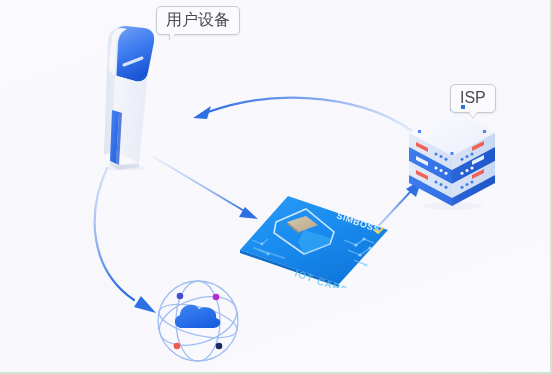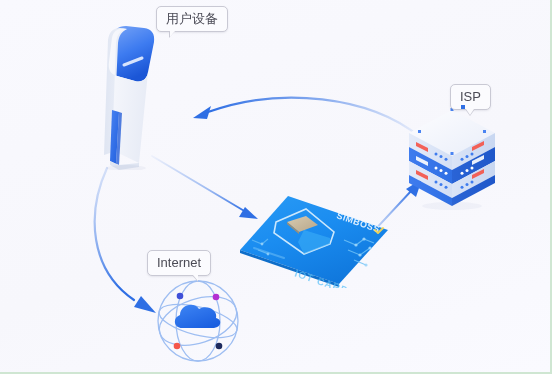--- a/index.html
+++ b/index.html
@@ -34,21 +34,21 @@
     position: absolute;
   }
 
   
   .bubble {
     position: absolute;
     background: #fbfbfe;
     border: 1px solid #c9c9d4;
     border-radius: 5px;
     color: #4a4a55;
-    font-size: 13px;
+    font-size: 16px;
     line-height: 1;
     padding: 5px 9px 6px 9px;
     white-space: nowrap;
     box-shadow: 0 1px 2px rgba(60,60,90,.10);
     z-index: 30;
   }
   .bubble::after,
   .bubble::before {
     content: "";
     position: absolute;
@@ -366,17 +366,14 @@
 
       <path d="M 34 56 C 26 56, 24 46, 32 43 C 32 33, 46 29, 51 37
                C 59 32, 70 38, 68 46 C 74 47, 74 55, 66 56 Z" fill="url(#cloudG)"></path>
 
       <circle cx="32" cy="24" r="3.3" fill="#3f4fd8"></circle>
       <circle cx="68" cy="25" r="3.3" fill="#b32fd1"></circle>
       <circle cx="29" cy="74" r="3.3" fill="#f4564a"></circle>
       <circle cx="71" cy="74" r="3.3" fill="#1d2a5e"></circle>
     </svg>
   </div>
-  <div class="bubble tail-dr" style="left:147px; top:250px;">
-    <span>Internet</span>
-  </div>
 
 </div>
 
 </body></html>

